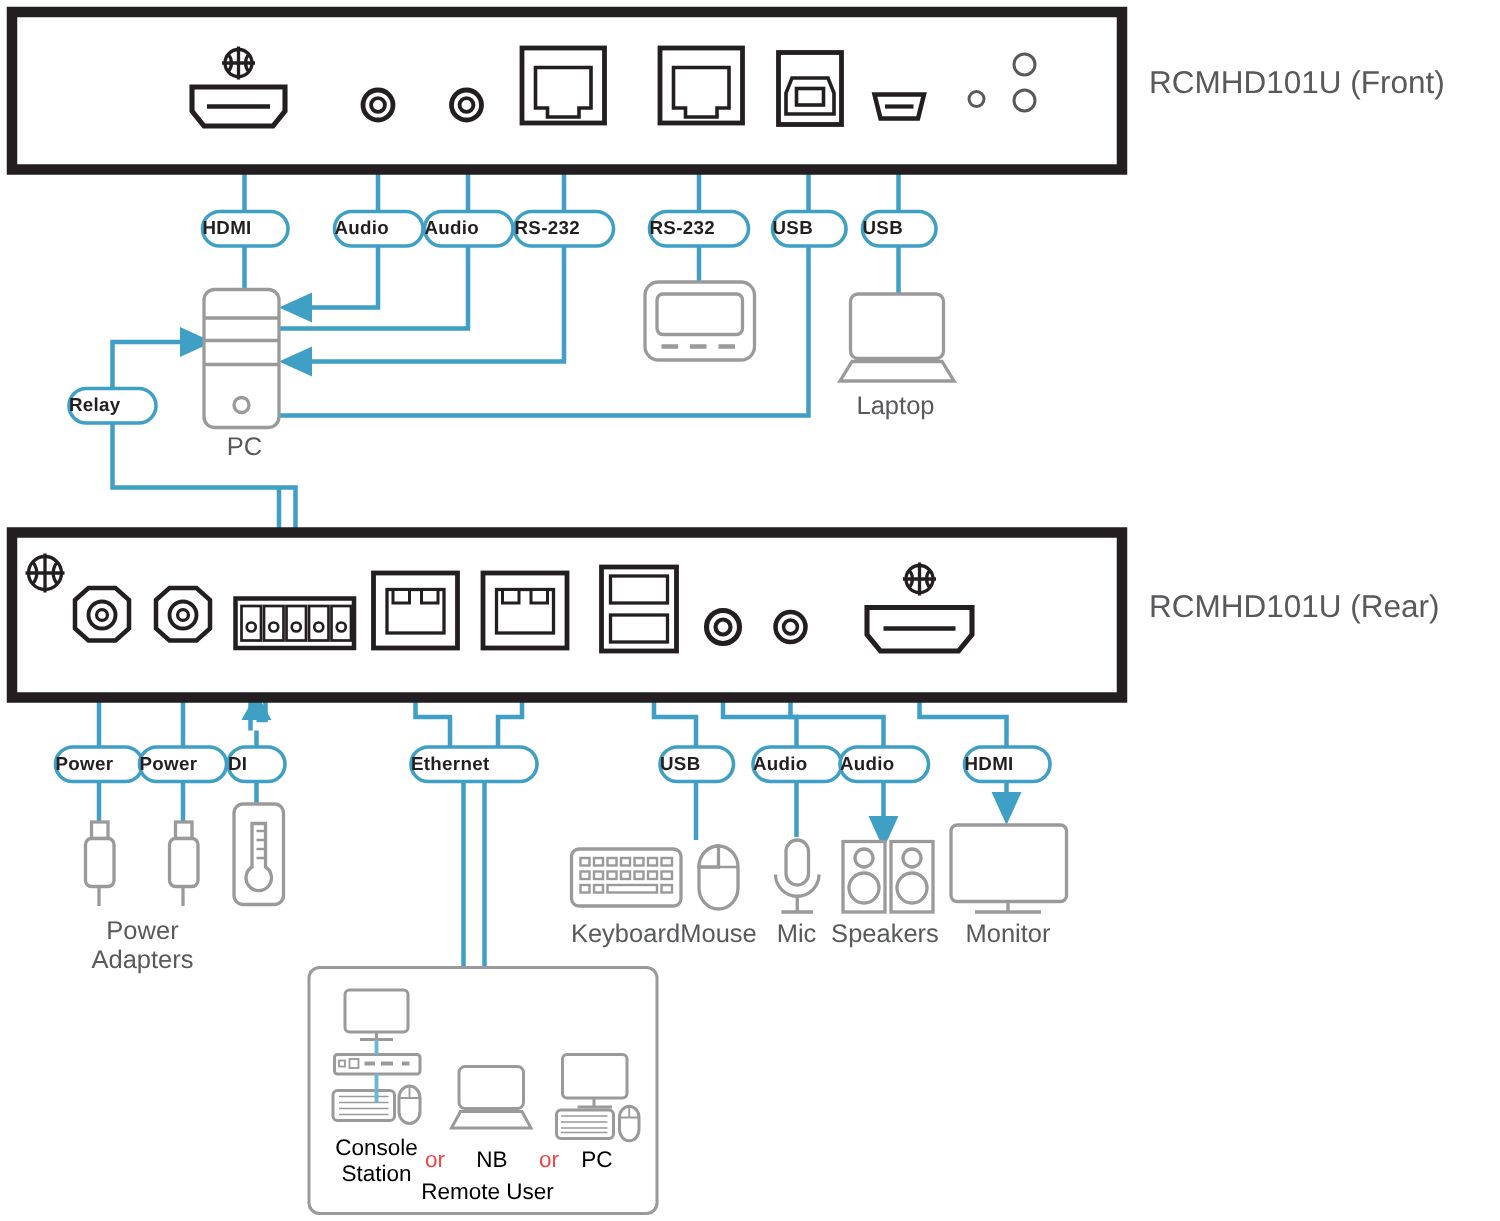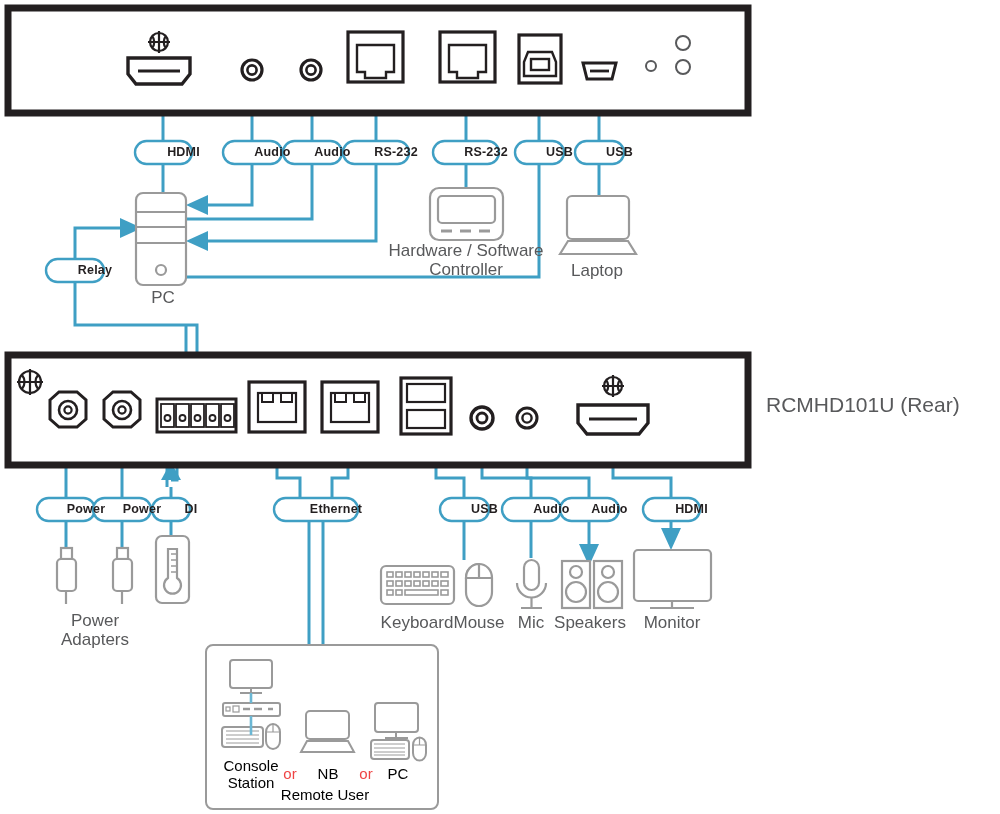--- a/index.html
+++ b/index.html
@@ -10,21 +10,21 @@
   }
   #stage{position:absolute;left:0;top:0;width:1000px;height:814px;}
   svg.layer{position:absolute;left:0;top:0;width:1000px;height:814px;overflow:visible;}
 
   
   .txt{position:absolute;color:#58595b;font-size:17px;line-height:19px;
        text-align:center;white-space:pre;user-select:none;}
   .panel-title{position:absolute;color:#58595b;font-size:21px;line-height:24px;white-space:nowrap;}
   .badge-txt{
     position:absolute;color:#231f20;font-size:12.5px;font-weight:bold;
-    line-height:12px;text-align:center;white-space:nowrap;letter-spacing:.2px;margin-left:20px;
+    line-height:12px;text-align:left;white-space:nowrap;letter-spacing:.2px;
   }
   .small-lbl{position:absolute;color:#000000;font-size:15px;line-height:17px;
        text-align:center;white-space:pre;}
   .or-lbl{position:absolute;color:#ef4444;font-size:15px;line-height:17px;text-align:center;}
 </style>
 </head>
 <body>
 
 <div id="stage">
 
@@ -157,20 +157,21 @@
     <g stroke="#231f20" stroke-width="3" fill="#ffffff">
       <path d="M583,63 L616,63 L612,79 L587,79 Z"></path>
       <path d="M590,71 L609,71" stroke-width="2.8"></path>
     </g>
 
     <circle cx="651" cy="66" r="5" fill="#ffffff" stroke="#58595b" stroke-width="2"></circle>
     <circle cx="683" cy="43" r="7" fill="#ffffff" stroke="#58595b" stroke-width="2"></circle>
     <circle cx="683" cy="67" r="7" fill="#ffffff" stroke="#58595b" stroke-width="2"></circle>
   </svg>
 
+  <div class="panel-title" style="left:766px;top:44px;">RCMHD101U (Front)</div>
 
   <svg class="layer" viewBox="0 0 1000 814">
     <g fill="#ffffff" stroke="#3f9fc4" stroke-width="2.4">
       <rect x="135" y="141" width="57" height="23" rx="11.5"></rect>
       <rect x="223" y="141" width="59" height="23" rx="11.5"></rect>
       <rect x="283" y="141" width="59" height="23" rx="11.5"></rect>
       <rect x="343" y="141" width="66" height="23" rx="11.5"></rect>
       <rect x="433" y="141" width="66" height="23" rx="11.5"></rect>
       <rect x="515" y="141" width="49" height="23" rx="11.5"></rect>
       <rect x="575" y="141" width="49" height="23" rx="11.5"></rect>
@@ -203,22 +204,20 @@
       </g>
 
       <g>
         <rect x="567" y="196" width="62" height="43" rx="5"></rect>
         <path d="M560,254 L568,241 L628,241 L636,254 Z"></path>
       </g>
     </g>
   </svg>
 
   <div class="txt" style="left:113px;top:288px;width:100px;">PC</div>
-  <div class="txt" style="left:376px;top:241px;width:180px;">Hardware / Software
-Controller</div>
   <div class="txt" style="left:547px;top:261px;width:100px;">Laptop</div>
 
   <svg class="layer" viewBox="0 0 1000 814">
     <rect x="8" y="355" width="740" height="110" fill="#ffffff" stroke="#231f20" stroke-width="7"></rect>
 
     <g stroke="#231f20" stroke-width="2.2" fill="none">
       <circle cx="30" cy="382" r="11"></circle>
       <path d="M30,369 L30,395 M17,382 L43,382"></path>
       <path d="M22,375 A11,11 0 0,1 22,389"></path>
       <path d="M38,375 A11,11 0 0,0 38,389"></path>

